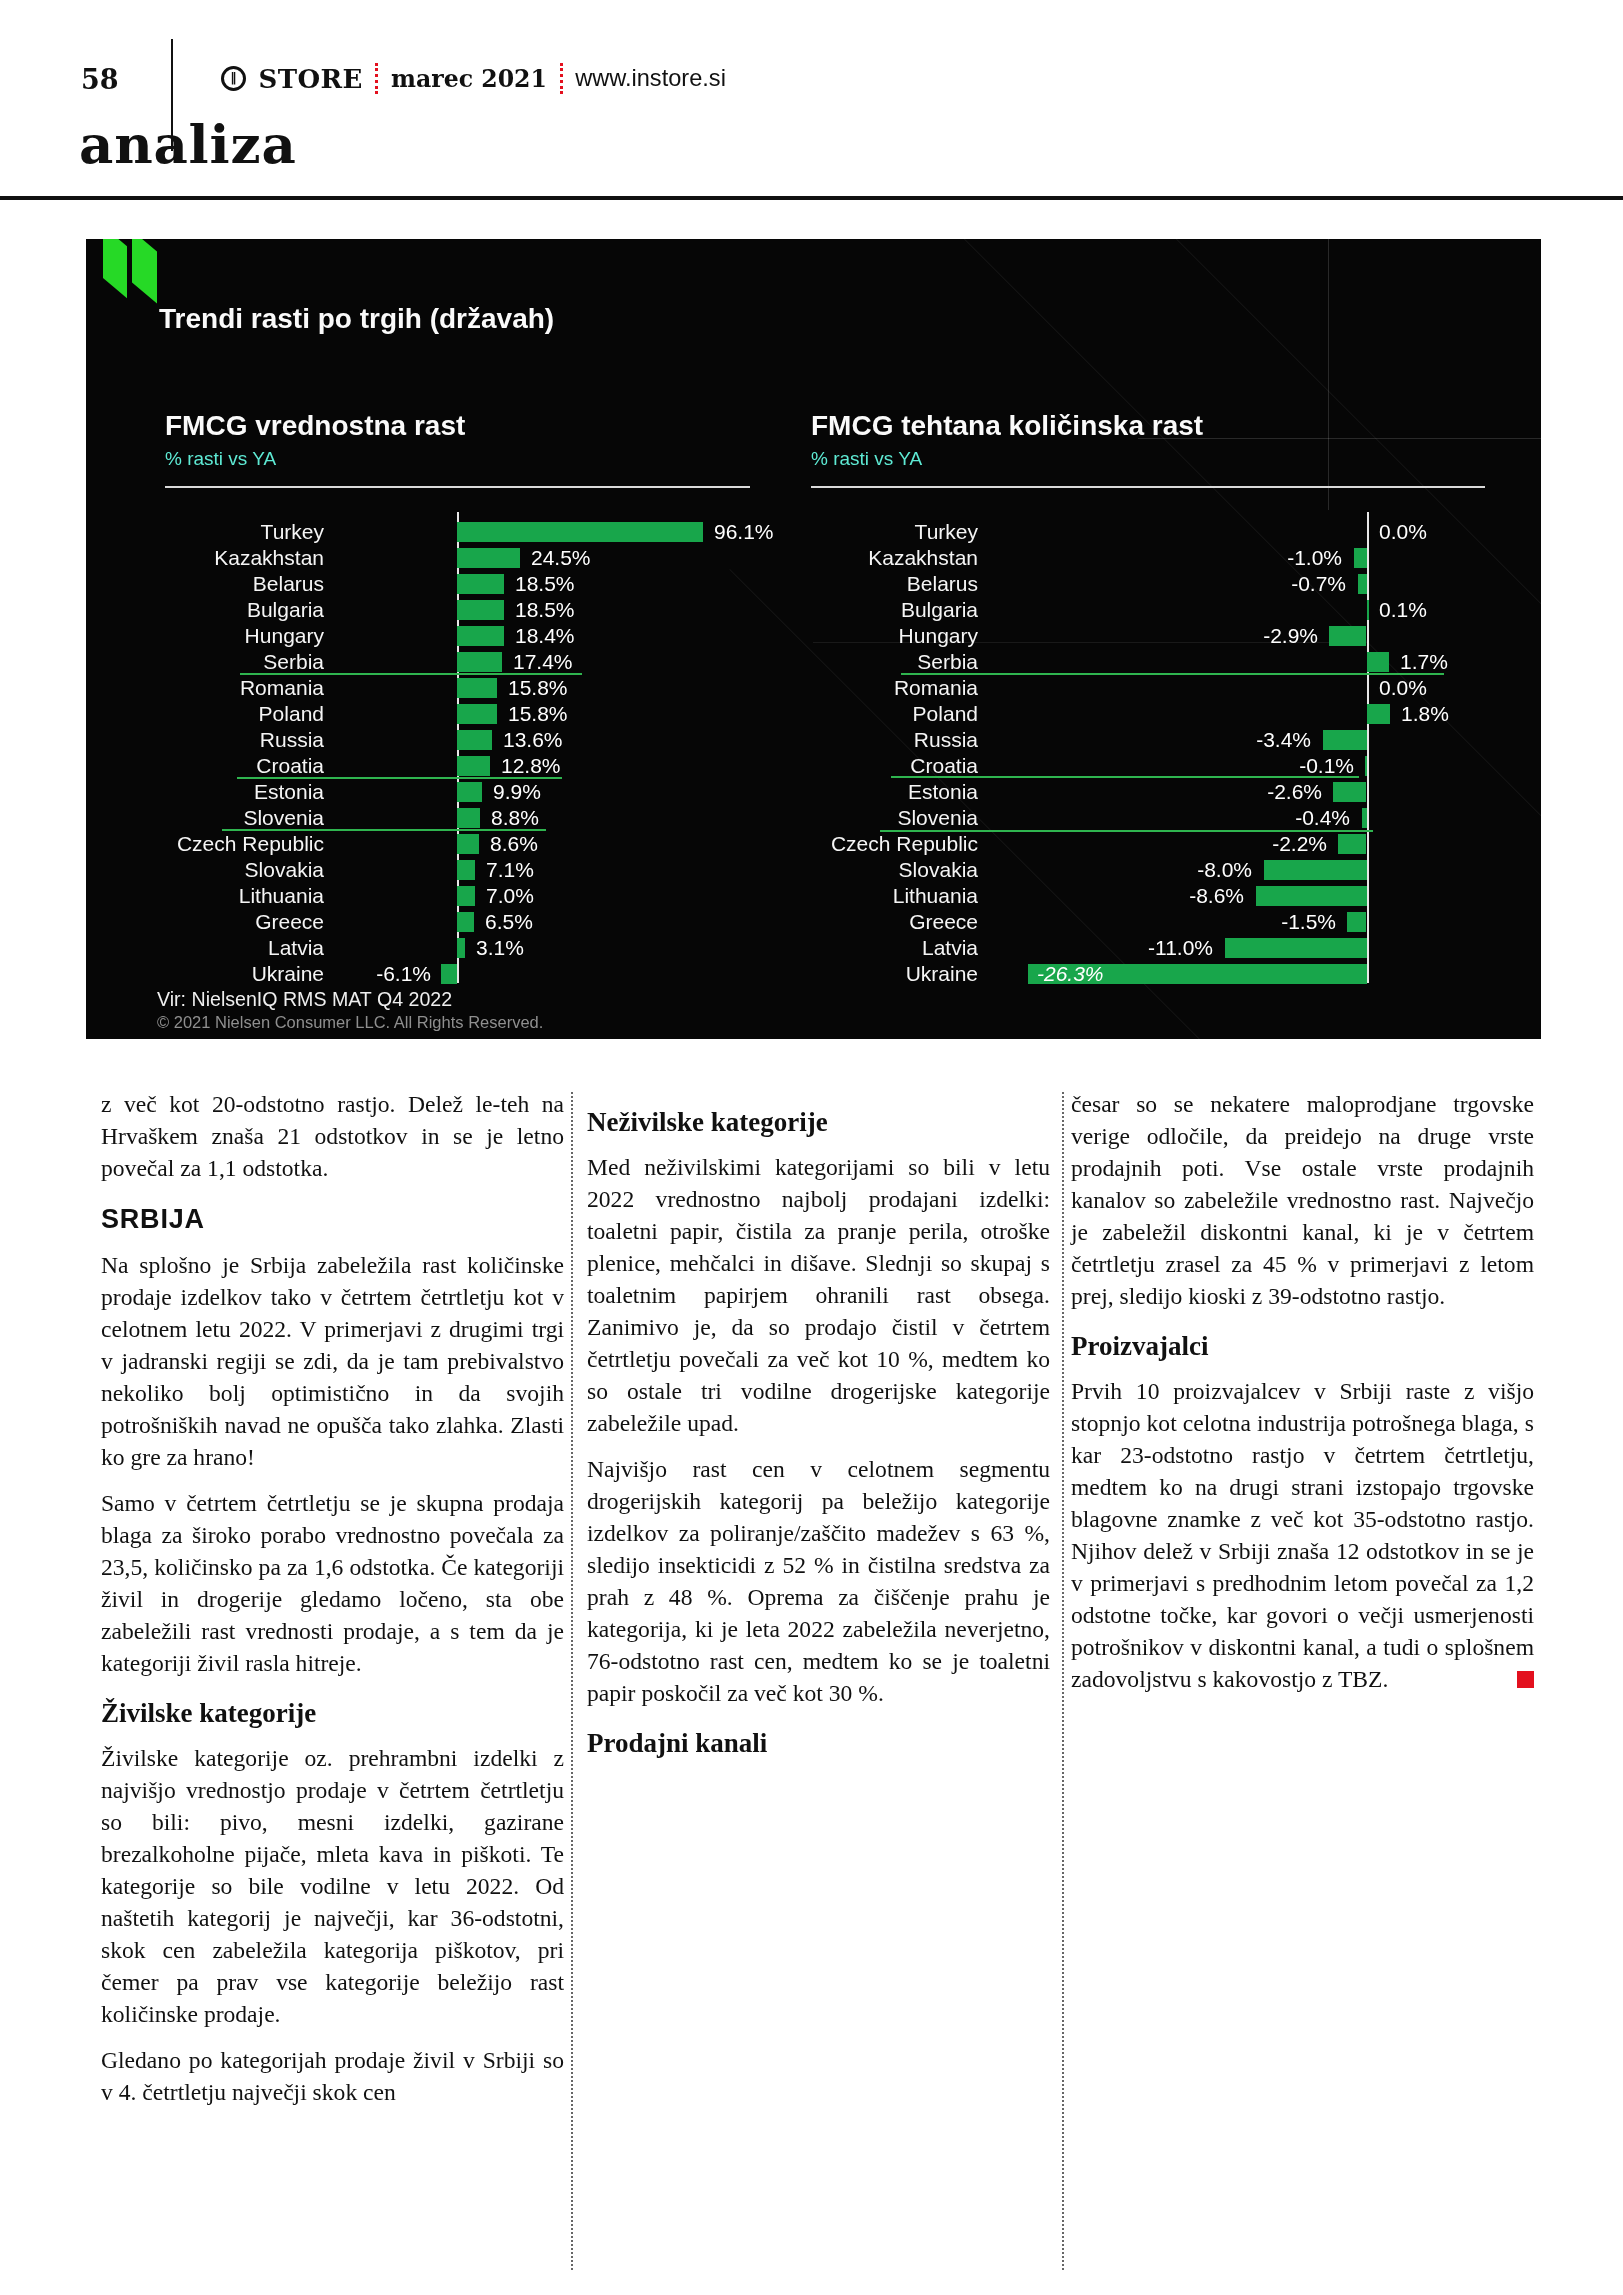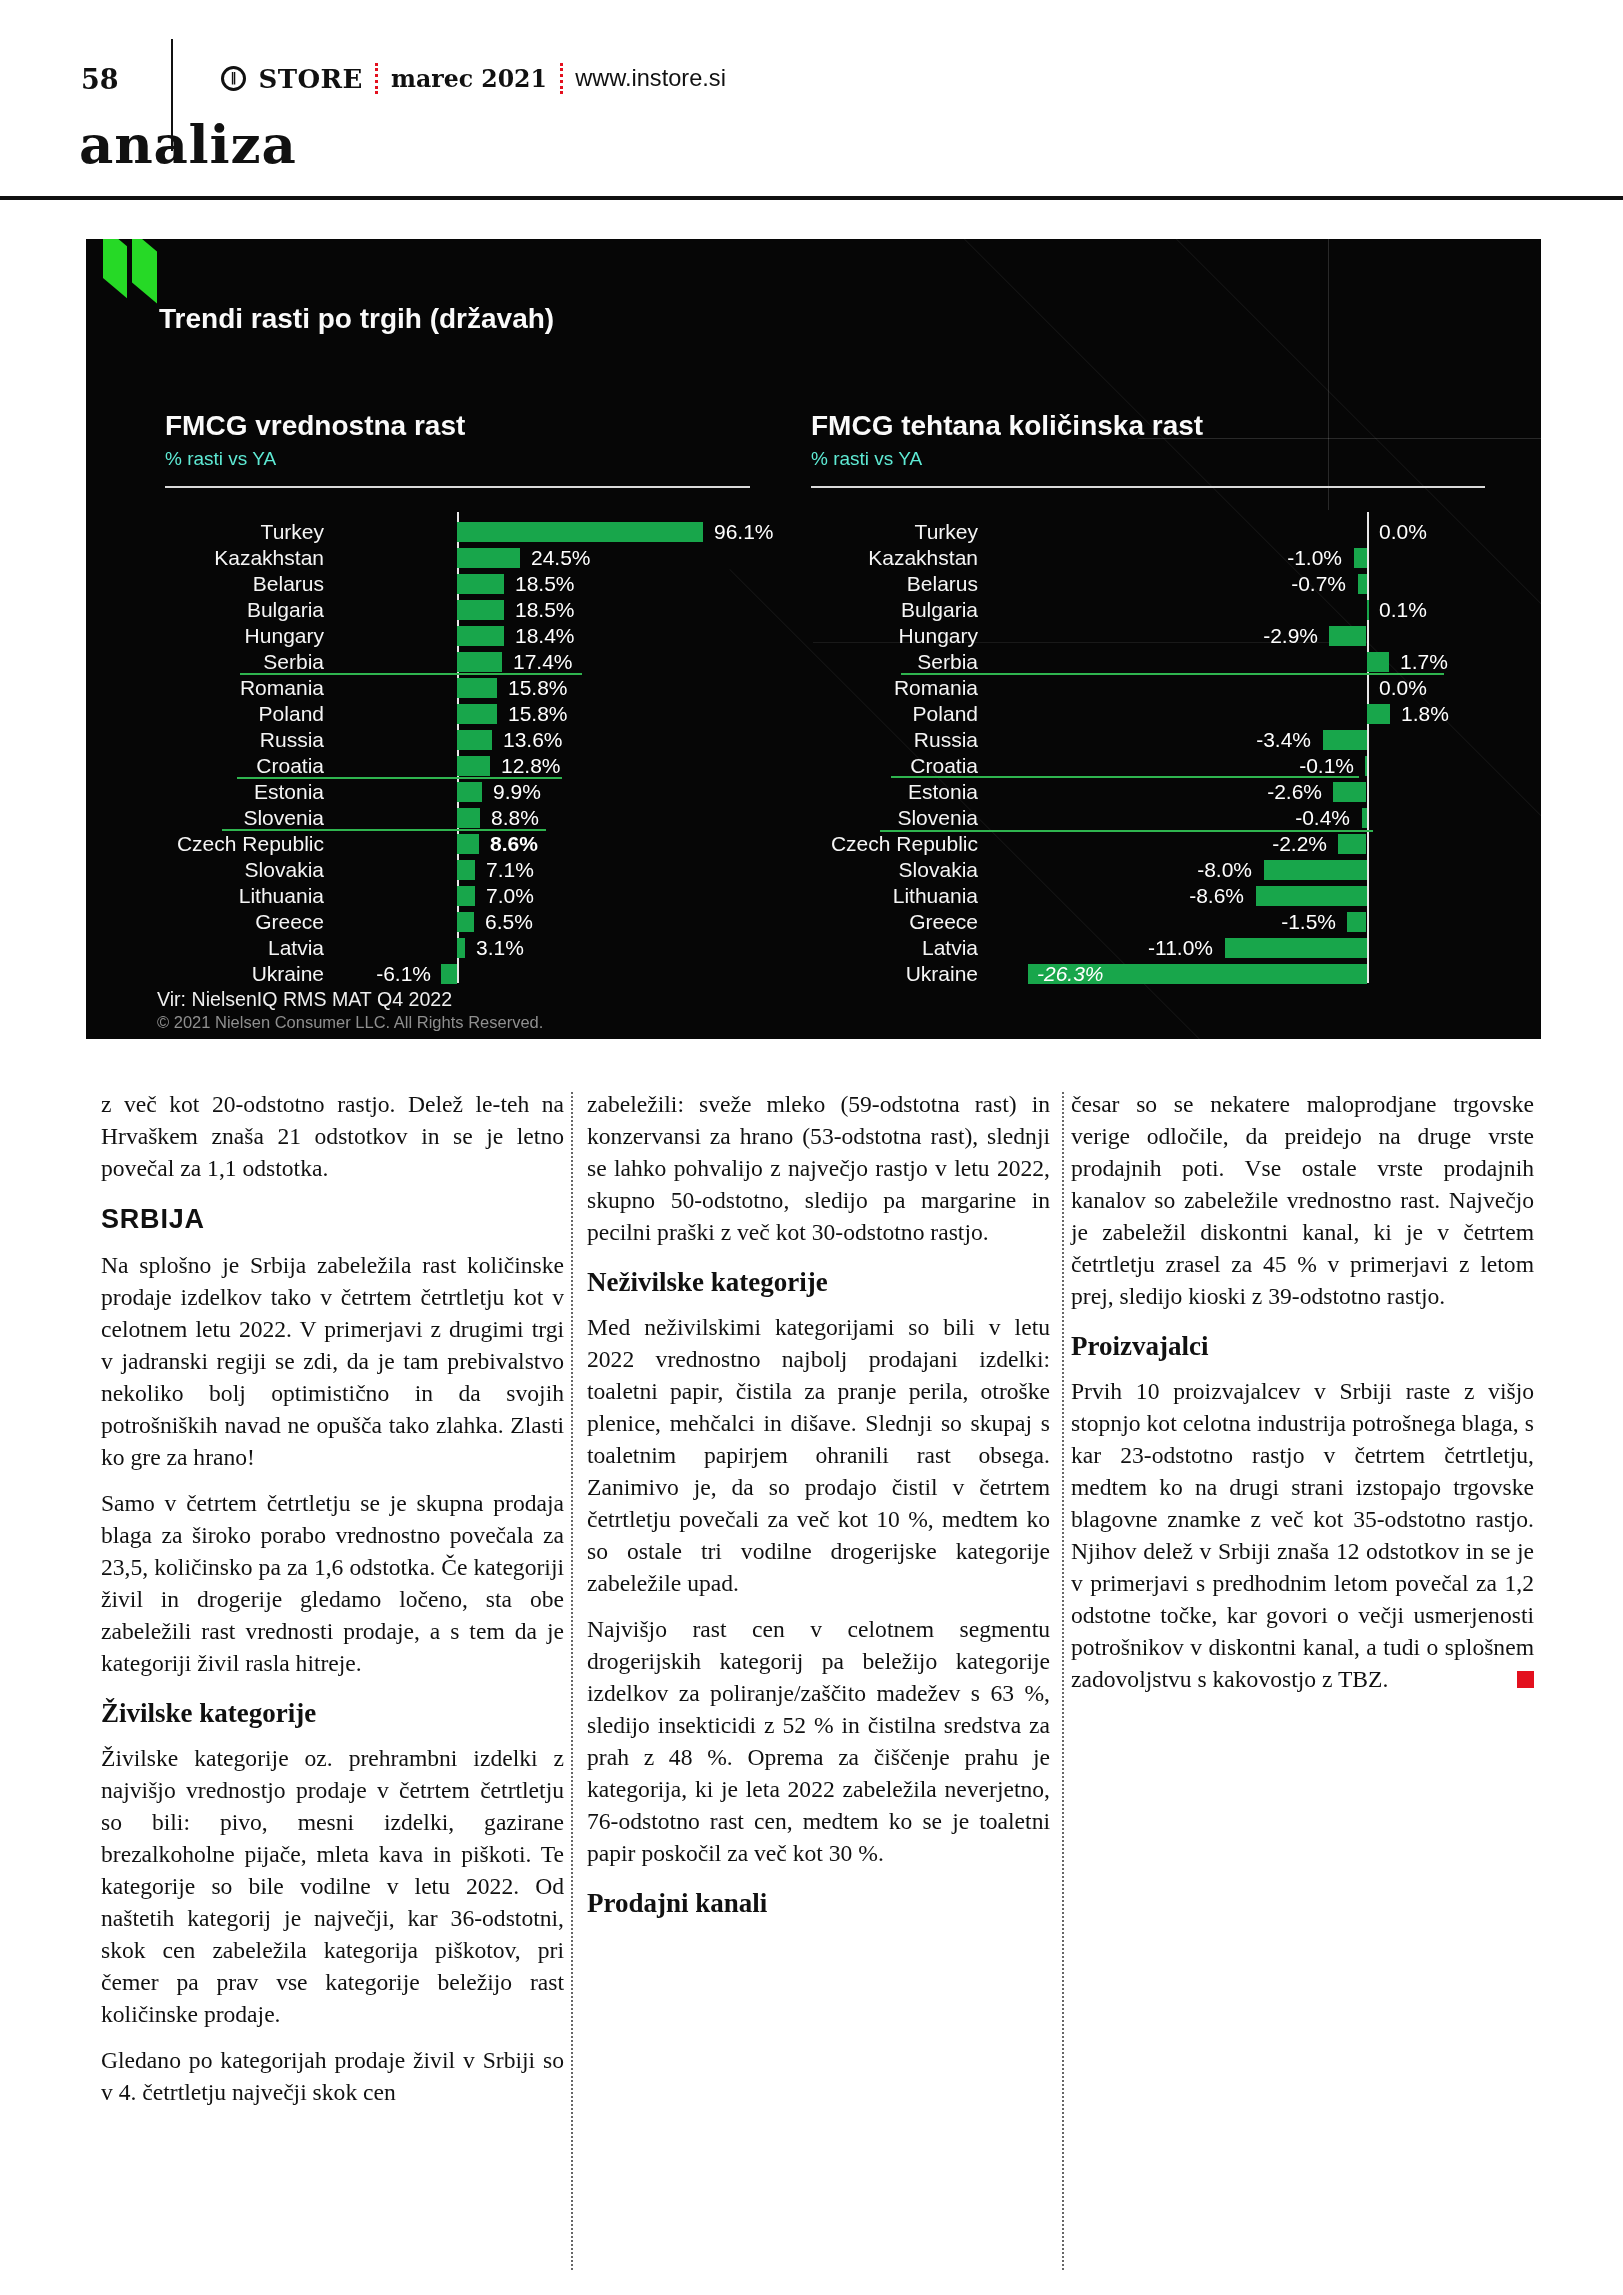--- a/index.html
+++ b/index.html
@@ -154,21 +154,21 @@
           <span class="value-label" style="left: 369px;">9.9%</span>
         </div>
         <div class="chart-row">
           <span class="country-label" style="width: 188px;">Slovenia</span>
           <div class="bar" style="background: rgb(24, 166, 75); left: 333px; width: 22.5px;"></div>
           <span class="value-label" style="left: 367px;">8.8%</span>
         </div>
         <div class="chart-row">
           <span class="country-label" style="width: 188px;">Czech Republic</span>
           <div class="bar" style="background: rgb(24, 166, 75); left: 333px; width: 22px;"></div>
-          <span class="value-label" style="left: 366px; font-weight: bold;">8.6%</span>
+          <span class="value-label" style="left: 366px;">8.6%</span>
         </div>
         <div class="chart-row">
           <span class="country-label" style="width: 188px;">Slovakia</span>
           <div class="bar" style="background: rgb(24, 166, 75); left: 333px; width: 18px;"></div>
           <span class="value-label" style="left: 362px;">7.1%</span>
         </div>
         <div class="chart-row">
           <span class="country-label" style="width: 188px;">Lithuania</span>
           <div class="bar" style="background: rgb(24, 166, 75); left: 333px; width: 18px;"></div>
           <span class="value-label" style="left: 362px;">7.0%</span>
@@ -294,21 +294,20 @@
   <div id="col1" class="col" style="left:101px">
       <p class="body-par">z več kot 20-odstotno rastjo. Delež le-teh na Hrvaškem znaša 21 odstotkov in se je letno povečal za 1,1 odstotka.</p>
       <h3 class="caps-head">SRBIJA</h3>
       <p class="body-par">Na splošno je Srbija zabeležila rast količinske prodaje izdelkov tako v četrtem četrtletju kot v celotnem letu 2022. V primerjavi z drugimi trgi v jadranski regiji se zdi, da je tam prebivalstvo nekoliko bolj optimistično in da svojih potrošniških navad ne opušča tako zlahka. Zlasti ko gre za hrano!</p>
       <p class="body-par">Samo v četrtem četrtletju se je skupna prodaja blaga za široko porabo vrednostno povečala za 23,5, količinsko pa za 1,6 odstotka. Če kategoriji živil in drogerije gledamo ločeno, sta obe zabeležili rast vrednosti prodaje, a s tem da je kategoriji živil rasla hitreje.</p>
       <h3 class="ser-head">Živilske kategorije</h3>
       <p class="body-par">Živilske kategorije oz. prehrambni izdelki z najvišjo vrednostjo prodaje v četrtem četrtletju so bili: pivo, mesni izdelki, gazirane brezalkoholne pijače, mleta kava in piškoti. Te kategorije so bile vodilne v letu 2022. Od naštetih kategorij je največji, kar 36-odstotni, skok cen zabeležila kategorija piškotov, pri čemer pa prav vse kategorije beležijo rast količinske prodaje.</p>
       <p class="body-par">Gledano po kategorijah prodaje živil v Srbiji so v 4. četrtletju največji skok cen</p>
     </div>
   <div id="col2" class="col" style="left:587px">
-      <p class="body-par">zabeležili: sveže mleko (59-odstotna rast) in konzervansi za hrano (53-odstotna rast), slednji se lahko pohvalijo z največjo rastjo v letu 2022, skupno 50-odstotno, sledijo pa margarine in pecilni praški z več kot 30-odstotno rastjo.</p>
       <h3 class="ser-head">Neživilske kategorije</h3>
       <p class="body-par">Med neživilskimi kategorijami so bili v letu 2022 vrednostno najbolj prodajani izdelki: toaletni papir, čistila za pranje perila, otroške plenice, mehčalci in dišave. Slednji so skupaj s toaletnim papirjem ohranili rast obsega. Zanimivo je, da so prodajo čistil v četrtem četrtletju povečali za več kot 10 %, medtem ko so ostale tri vodilne drogerijske kategorije zabeležile upad.</p>
       <p class="body-par">Najvišjo rast cen v celotnem segmentu drogerijskih kategorij pa beležijo kategorije izdelkov za poliranje/zaščito madežev s 63 %, sledijo insekticidi z 52 % in čistilna sredstva za prah z 48 %. Oprema za čiščenje prahu je kategorija, ki je leta 2022 zabeležila neverjetno, 76-odstotno rast cen, medtem ko se je toaletni papir poskočil za več kot 30 %.</p>
       <h3 class="ser-head">Prodajni kanali</h3>
     </div>
   <div id="col3" class="col" style="left:1071px">
       <p class="body-par">česar so se nekatere maloprodjane trgovske verige odločile, da preidejo na druge vrste prodajnih poti. Vse ostale vrste prodajnih kanalov so zabeležile vrednostno rast. Največjo je zabeležil diskontni kanal, ki je v četrtem četrtletju zrasel za 45 % v primerjavi z letom prej, sledijo kioski z 39-odstotno rastjo.</p>
       <h3 class="ser-head">Proizvajalci</h3>
       <p class="body-par" style="position: relative;">Prvih 10 proizvajalcev v Srbiji raste z višjo stopnjo kot celotna industrija potrošnega blaga, s kar 23-odstotno rastjo v četrtem četrtletju, medtem ko na drugi strani izstopajo trgovske blagovne znamke z več kot 35-odstotno rastjo. Njihov delež v Srbiji znaša 12 odstotkov in se je v primerjavi s predhodnim letom povečal za 1,2 odstotne točke, kar govori o večji usmerjenosti potrošnikov v diskontni kanal, a tudi o splošnem zadovoljstvu s kakovostjo z TBZ.<span class="end-marker" style="background: rgb(227, 16, 30);"></span></p>
     </div>

